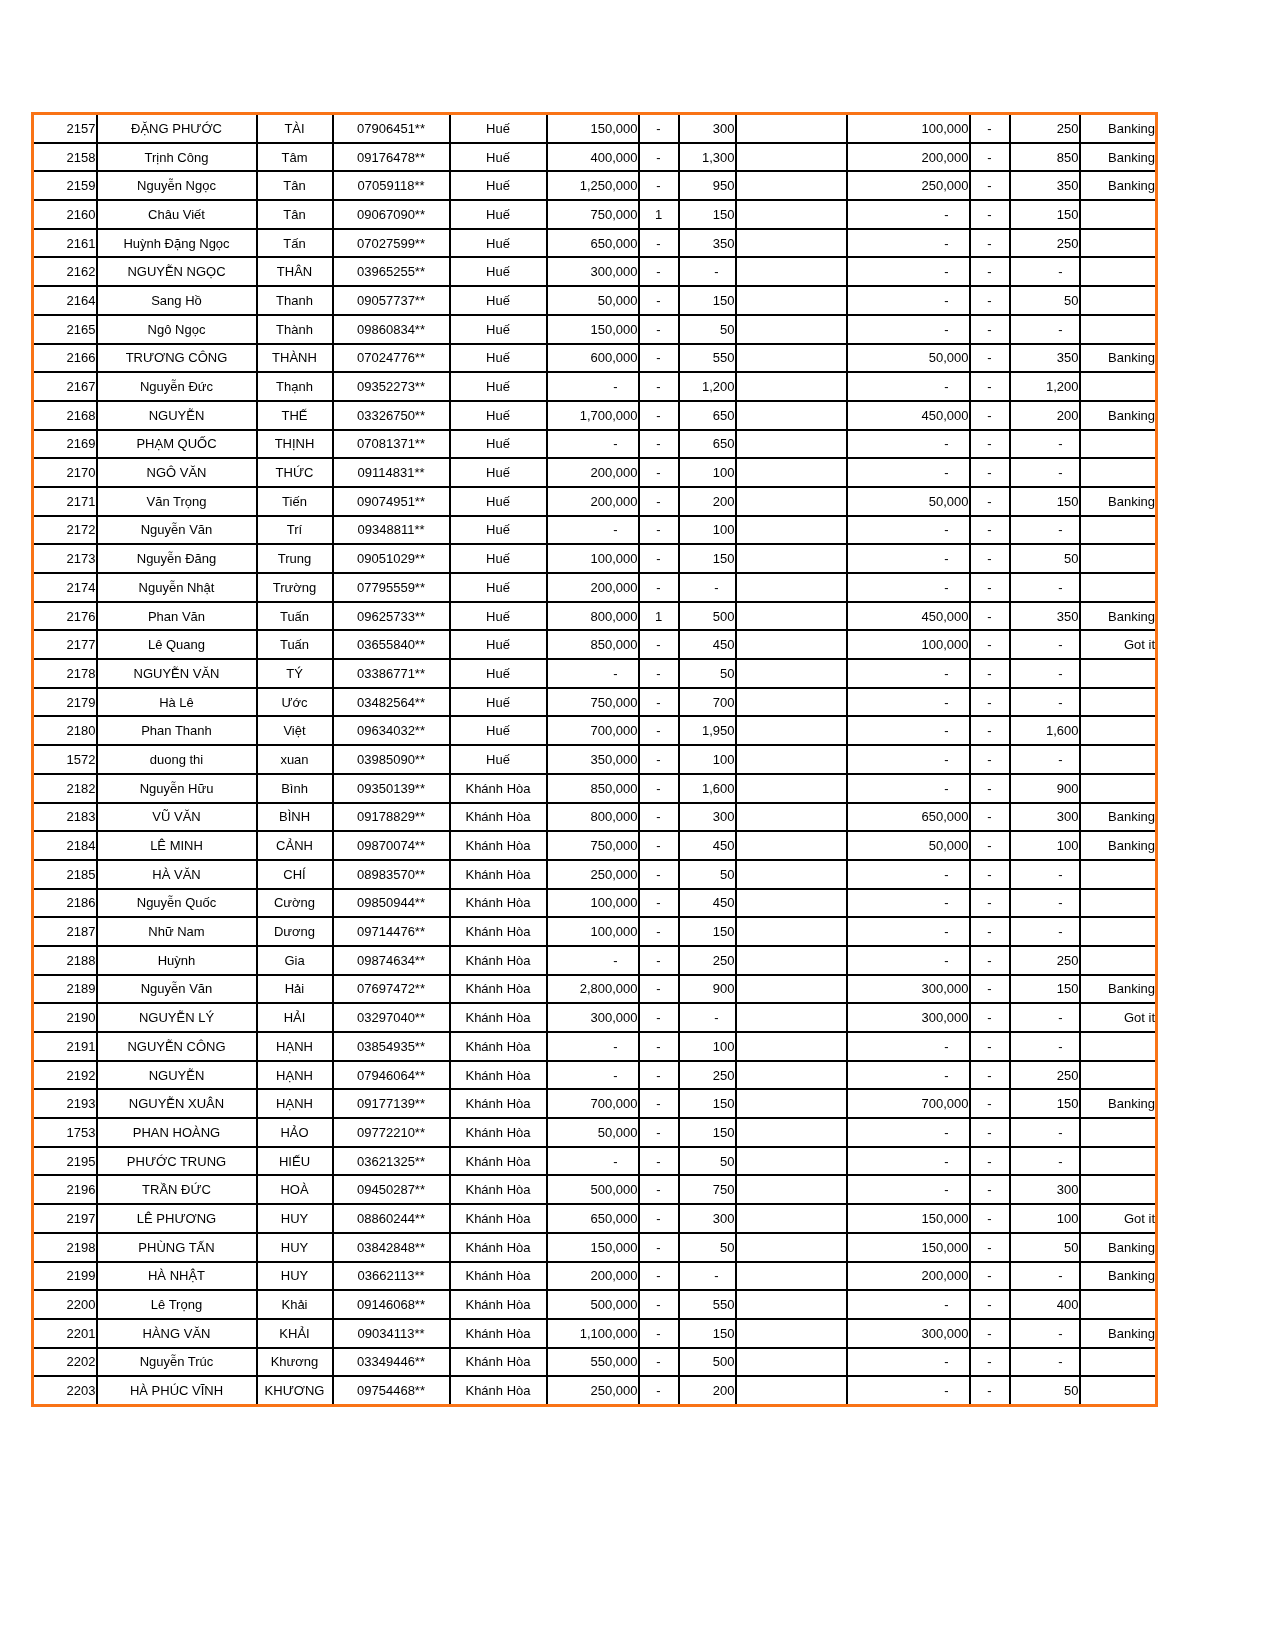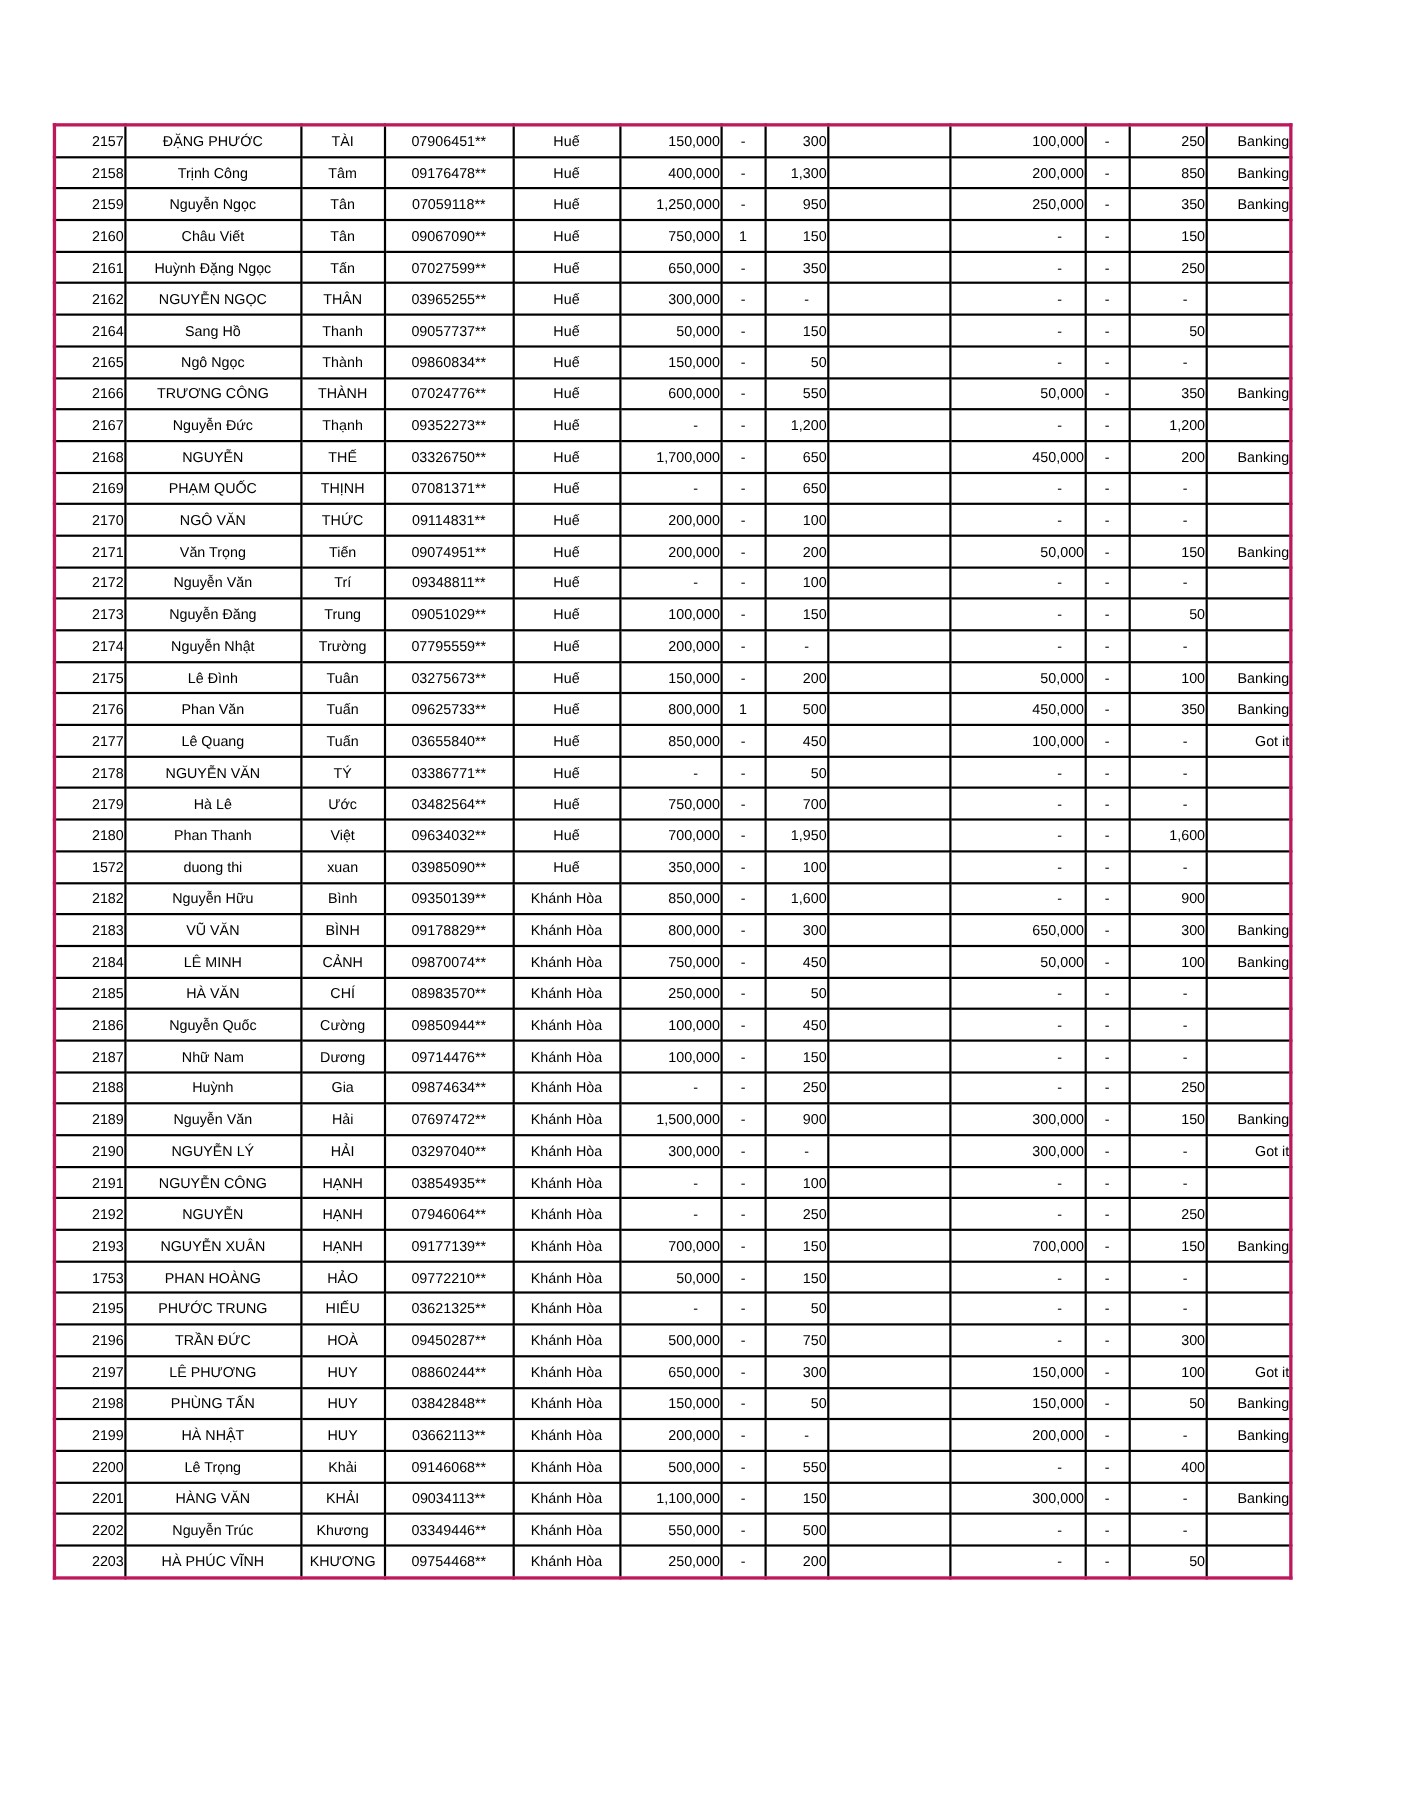--- a/index.html
+++ b/index.html
@@ -1,21 +1,21 @@
 <!DOCTYPE html>
 <html><head>
 <meta charset="utf-8">
 <style>
   html,body{margin:0;padding:0;background:#ffffff;}
   body{width:1275px;height:1650px;position:relative;font-family:"Liberation Sans",sans-serif;color:#000;}
   .sheet{position:absolute;left:0;top:0;width:1275px;height:1650px;background:#fff;}
   table.grid{
-    position:absolute;left:48px;top:112px;width:1124px;
+    position:absolute;left:31px;top:112px;width:1124px;
     border-collapse:collapse;table-layout:fixed;
-    border:3px solid #be185d;
+    border:3px solid #f97316;
     padding-left:20px;
   }
   table.grid td{
     border:2px solid #000;
     padding:0;
     height:26.7px; 
     overflow:hidden;white-space:nowrap;
     vertical-align:middle;
     font-size:13px;
   }
@@ -302,35 +302,20 @@
           <td class="c-num thickL">200,000</td>
           <td class="c-dash">-</td>
           <td class="c-val is-dash">-</td>
           <td class="thickL"></td>
           <td class="c-num thickL is-dash">-</td>
           <td class="c-dash">-</td>
           <td class="c-val is-dash">-</td>
           <td class="c-status"></td>
         </tr>
         <tr>
-          <td class="c-id">2175</td>
-          <td class="c-name">Lê Đình</td>
-          <td class="c-name">Tuân</td>
-          <td class="c-phone">03275673**</td>
-          <td class="c-prov">Huế</td>
-          <td class="c-num thickL">150,000</td>
-          <td class="c-dash">-</td>
-          <td class="c-val">200</td>
-          <td class="thickL"></td>
-          <td class="c-num thickL">50,000</td>
-          <td class="c-dash">-</td>
-          <td class="c-val">100</td>
-          <td class="c-status">Banking</td>
-        </tr>
-        <tr>
           <td class="c-id">2176</td>
           <td class="c-name">Phan Văn</td>
           <td class="c-name">Tuấn</td>
           <td class="c-phone">09625733**</td>
           <td class="c-prov">Huế</td>
           <td class="c-num thickL">800,000</td>
           <td class="c-dash">1</td>
           <td class="c-val">500</td>
           <td class="thickL"></td>
           <td class="c-num thickL">450,000</td>
@@ -517,21 +502,21 @@
           <td class="c-dash">-</td>
           <td class="c-val">250</td>
           <td class="c-status"></td>
         </tr>
         <tr>
           <td class="c-id">2189</td>
           <td class="c-name">Nguyễn Văn</td>
           <td class="c-name">Hải</td>
           <td class="c-phone">07697472**</td>
           <td class="c-prov">Khánh Hòa</td>
-          <td class="c-num thickL">1,500,000</td>
+          <td class="c-num thickL">2,800,000</td>
           <td class="c-dash">-</td>
           <td class="c-val">900</td>
           <td class="thickL"></td>
           <td class="c-num thickL">300,000</td>
           <td class="c-dash">-</td>
           <td class="c-val">150</td>
           <td class="c-status">Banking</td>
         </tr>
         <tr>
           <td class="c-id">2190</td>

